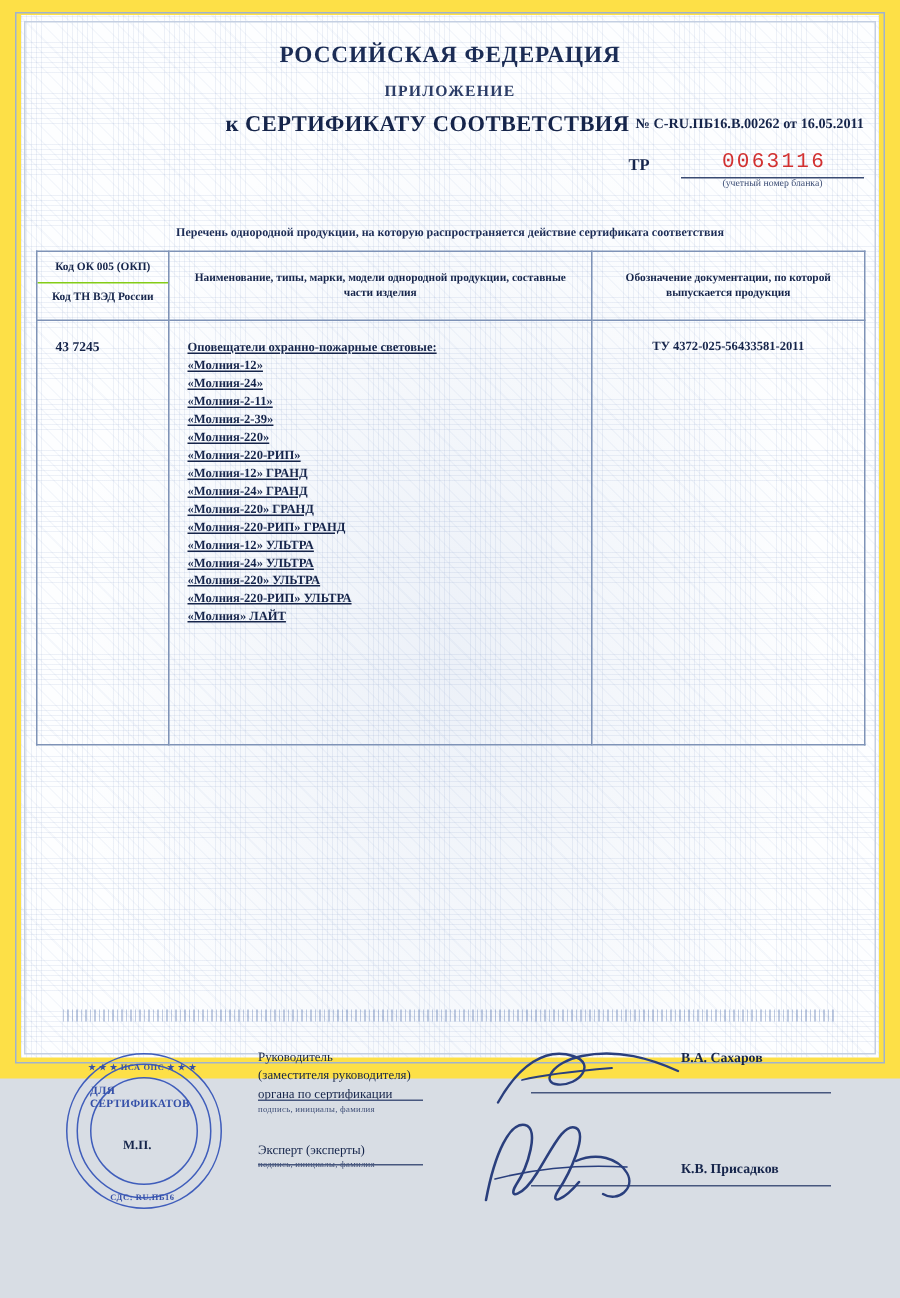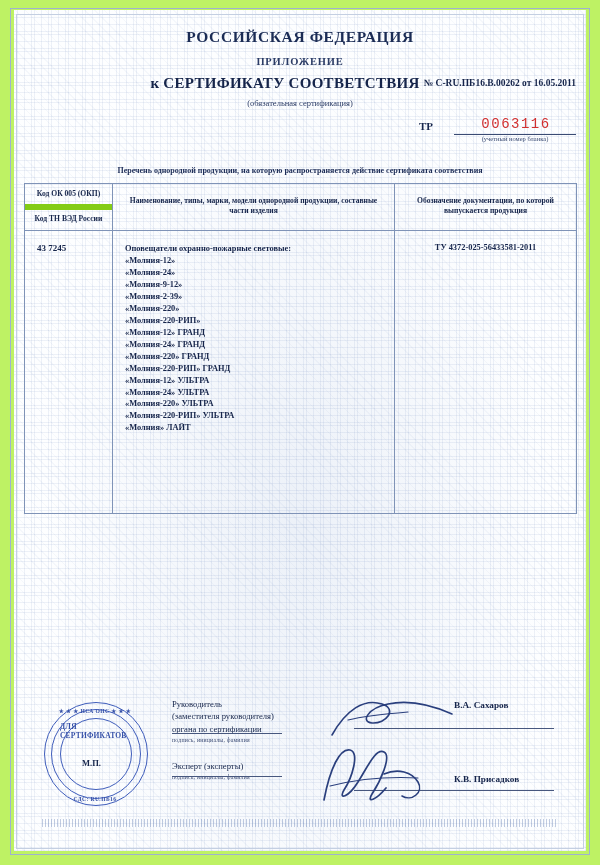--- a/index.html
+++ b/index.html
@@ -10,22 +10,22 @@
   body {
     width: 600px;
     height: 865px;
     font-family: "Liberation Serif", serif;
     overflow: hidden;
   }
 
   .page {
     position: relative;
     width: 600px;
-    height: 865px;
-    background: #bef264;
+    height: 719px;
+    background: #fde047;
     box-sizing: border-box;
   }
 
   
   .security-bg {
     position: absolute;
     left: 14px;
     top: 10px;
     right: 14px;
     bottom: 14px;
@@ -161,37 +161,38 @@
     font-size: 7.6px;
     font-weight: bold;
     color: #16254b;
     line-height: 1.35;
     padding: 5px 3px 4px 3px;
   }
   .th-cell.left-head {
     padding: 5px 2px;
   }
   .th-sub {
-    border-top: 6px solid #84cc16;
+    border-top: 1px solid #84cc16;
     margin: 5px -2px 0 -2px;
     padding-top: 4px;
   }
   .code-cell {
     text-align: left;
     font-size: 9px;
     font-weight: bold;
     color: #16254b;
     padding-top: 10px;
   }
   .names-cell {
     font-size: 8.4px;
     font-weight: bold;
     color: #16254b;
     line-height: 1.42;
     padding: 10px 0 0 6px;
+    text-decoration: underline;
   }
   .names-cell .first {
     margin-bottom: 1px;
   }
   .doc-cell {
     text-align: center;
     font-size: 8.4px;
     font-weight: bold;
     color: #16254b;
     padding-top: 10px;
@@ -335,21 +336,20 @@
 
   <div class="content">
 
     <div class="title-ru">РОССИЙСКАЯ ФЕДЕРАЦИЯ</div>
     <div class="subtitle">ПРИЛОЖЕНИЕ</div>
 
     <div class="cert-line">
       <span class="big">к СЕРТИФИКАТУ СООТВЕТСТВИЯ</span><span class="num">№ С-RU.ПБ16.В.00262 от 16.05.2011</span>
     </div>
 
-    <div class="oblig">(обязательная сертификация)</div>
 
     <div class="tr-row">
       <div class="tr-label">ТР</div>
       <div class="blank-number">0063116</div>
       <div class="blank-rule"></div>
       <div class="blank-caption">(учетный номер бланка)</div>
     </div>
 
     <div class="list-caption">Перечень однородной продукции, на которую распространяется действие сертификата соответствия</div>
 
@@ -369,21 +369,21 @@
           <th class="th-cell">Обозначение документации, по которой выпускается продукция</th>
         </tr>
       </thead>
       <tbody>
         <tr class="body-row">
           <td class="code-cell">43 7245</td>
           <td class="names-cell">
             <div class="first">Оповещатели охранно-пожарные световые:</div>
             <div>«Молния-12»</div>
             <div>«Молния-24»</div>
-            <div>«Молния-9-12»</div>
+            <div>«Молния-2-11»</div>
             <div>«Молния-2-39»</div>
             <div>«Молния-220»</div>
             <div>«Молния-220-РИП»</div>
             <div>«Молния-12» ГРАНД</div>
             <div>«Молния-24» ГРАНД</div>
             <div>«Молния-220» ГРАНД</div>
             <div>«Молния-220-РИП» ГРАНД</div>
             <div>«Молния-12» УЛЬТРА</div>
             <div>«Молния-24» УЛЬТРА</div>
             <div>«Молния-220» УЛЬТРА</div>

